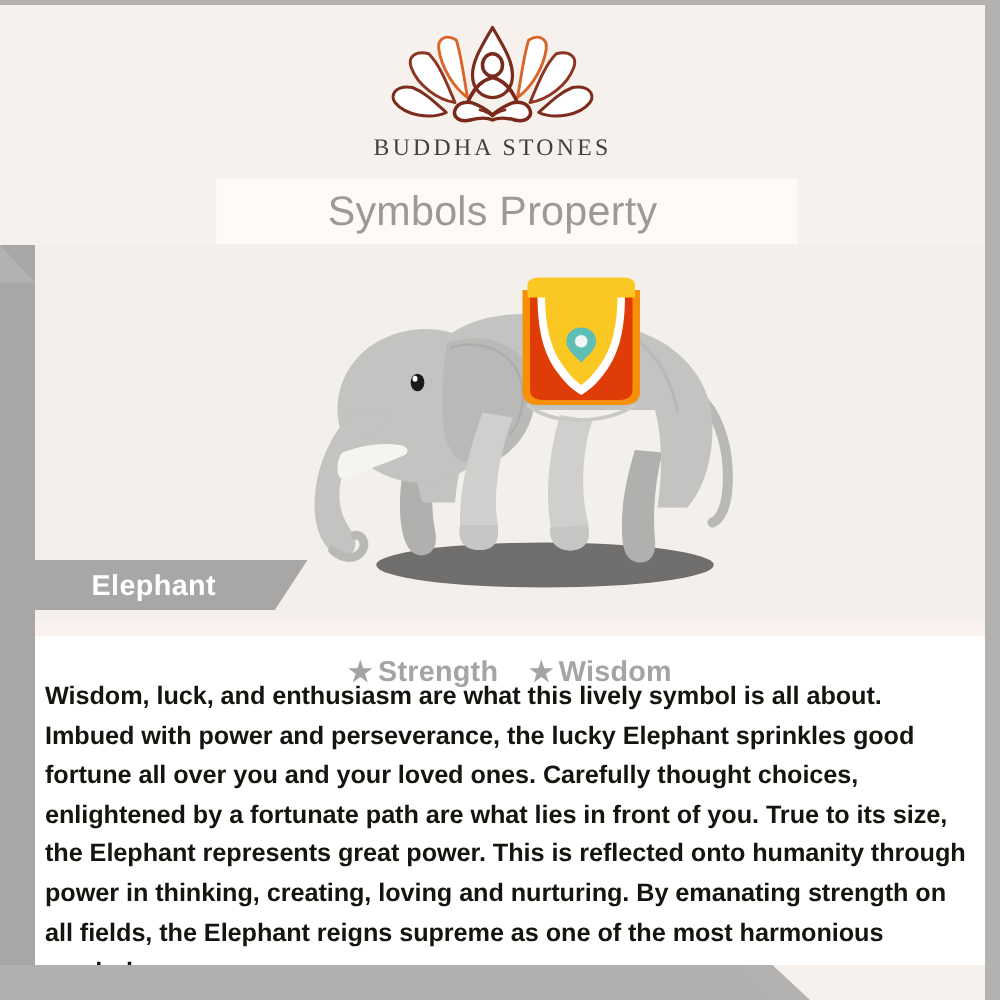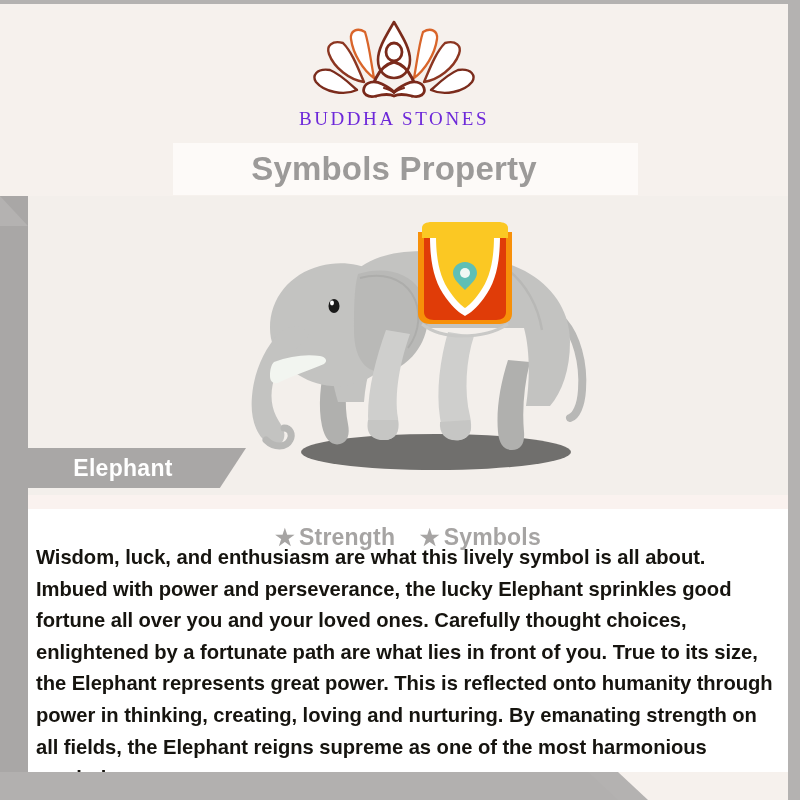--- a/index.html
+++ b/index.html
@@ -43,21 +43,21 @@
   .logo-mark {
     width: 168px;
     height: 88px;
     display: block;
   }
   .logo-word {
     margin-top: 2px;
     font-family: "Liberation Serif", serif;
     font-size: 19px;
     letter-spacing: 2.6px;
-    color: #6d28d9;
+    color: #404040;
     white-space: nowrap;
     text-align: center;
   }
 
   
   .title-ribbon {
     position: absolute;
     left: 173px;
     top: 143px;
     width: 465px;
@@ -66,21 +66,21 @@
   }
   .title-text {
     position: absolute;
     left: 0;
     top: 143px;
     width: 788px;
     height: 52px;
     line-height: 52px;
     text-align: center;
     font-size: 33px;
-    font-weight: bold;
+    font-weight: normal;
     color: #9c9a99;
     letter-spacing: 0.2px;
   }
 
   
   .illo-panel {
     position: absolute;
     left: 28px;
     top: 196px;
     width: 760px;
@@ -334,21 +334,21 @@
   <div class="corner-tab"></div>
 
   <div class="name-banner"></div>
   <div class="name-banner-text">Elephant</div>
 
   <div class="text-panel"></div>
   <div class="text-panel-top-tint"></div>
 
   <div class="attrs">
     <span class="attr-item"><span class="attr-star">★</span><span>Strength</span></span>
-    <span class="attr-item"><span class="attr-star">★</span><span>Symbols</span></span>
+    <span class="attr-item"><span class="attr-star">★</span><span>Wisdom</span></span>
   </div>
 
   <div class="body-text">Wisdom, luck, and enthusiasm are what this lively symbol is all about. Imbued with power and perseverance, the lucky Elephant sprinkles good fortune all over you and your loved ones. Carefully thought choices, enlightened by a fortunate path are what lies in front of you. True to its size, the Elephant represents great power. This is reflected onto humanity through power in thinking, creating, loving and nurturing. By emanating strength on all fields, the Elephant reigns supreme as one of the most harmonious symbols.</div>
 
   <div class="bottom-bar"></div>
   <div class="bottom-right-fill"></div>
 
 </div>
 
 </body></html>

